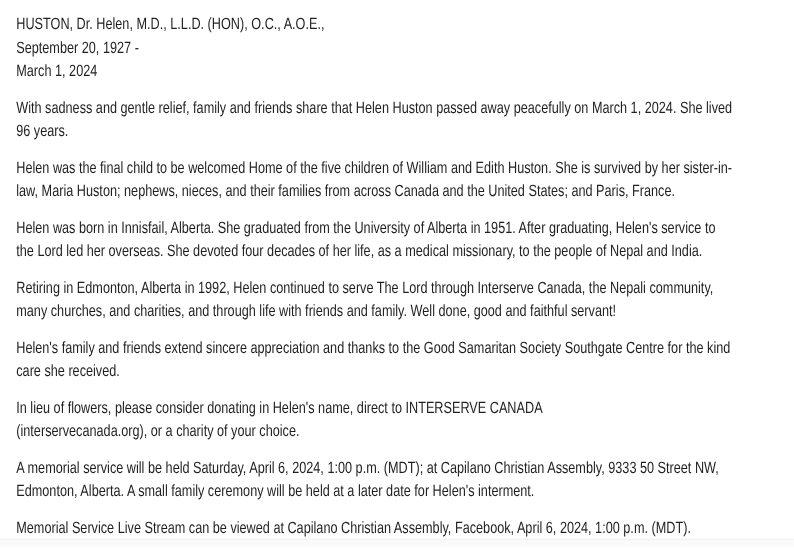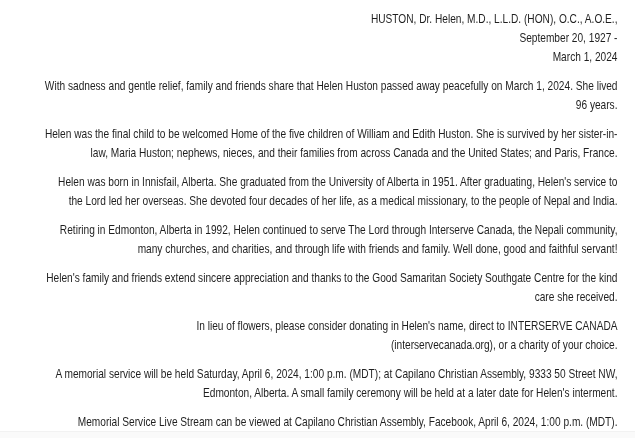--- a/index.html
+++ b/index.html
@@ -9,21 +9,20 @@
     height: 438px;
     background: #ffffff;
     overflow: hidden;
   }
   .doc {
     position: relative;
     width: 635px;
     height: 438px;
     background: var(--page-bg, #ffffff);
     font-family: "Liberation Sans", sans-serif;
-    text-align: right;
   }
   .content {
     position: absolute;
     left: 13px;
     top: 9px;
     width: 775px;               
     transform: scaleX(0.78);     
     transform-origin: 0 0;
     font-size: 13px;
     line-height: 19px;

